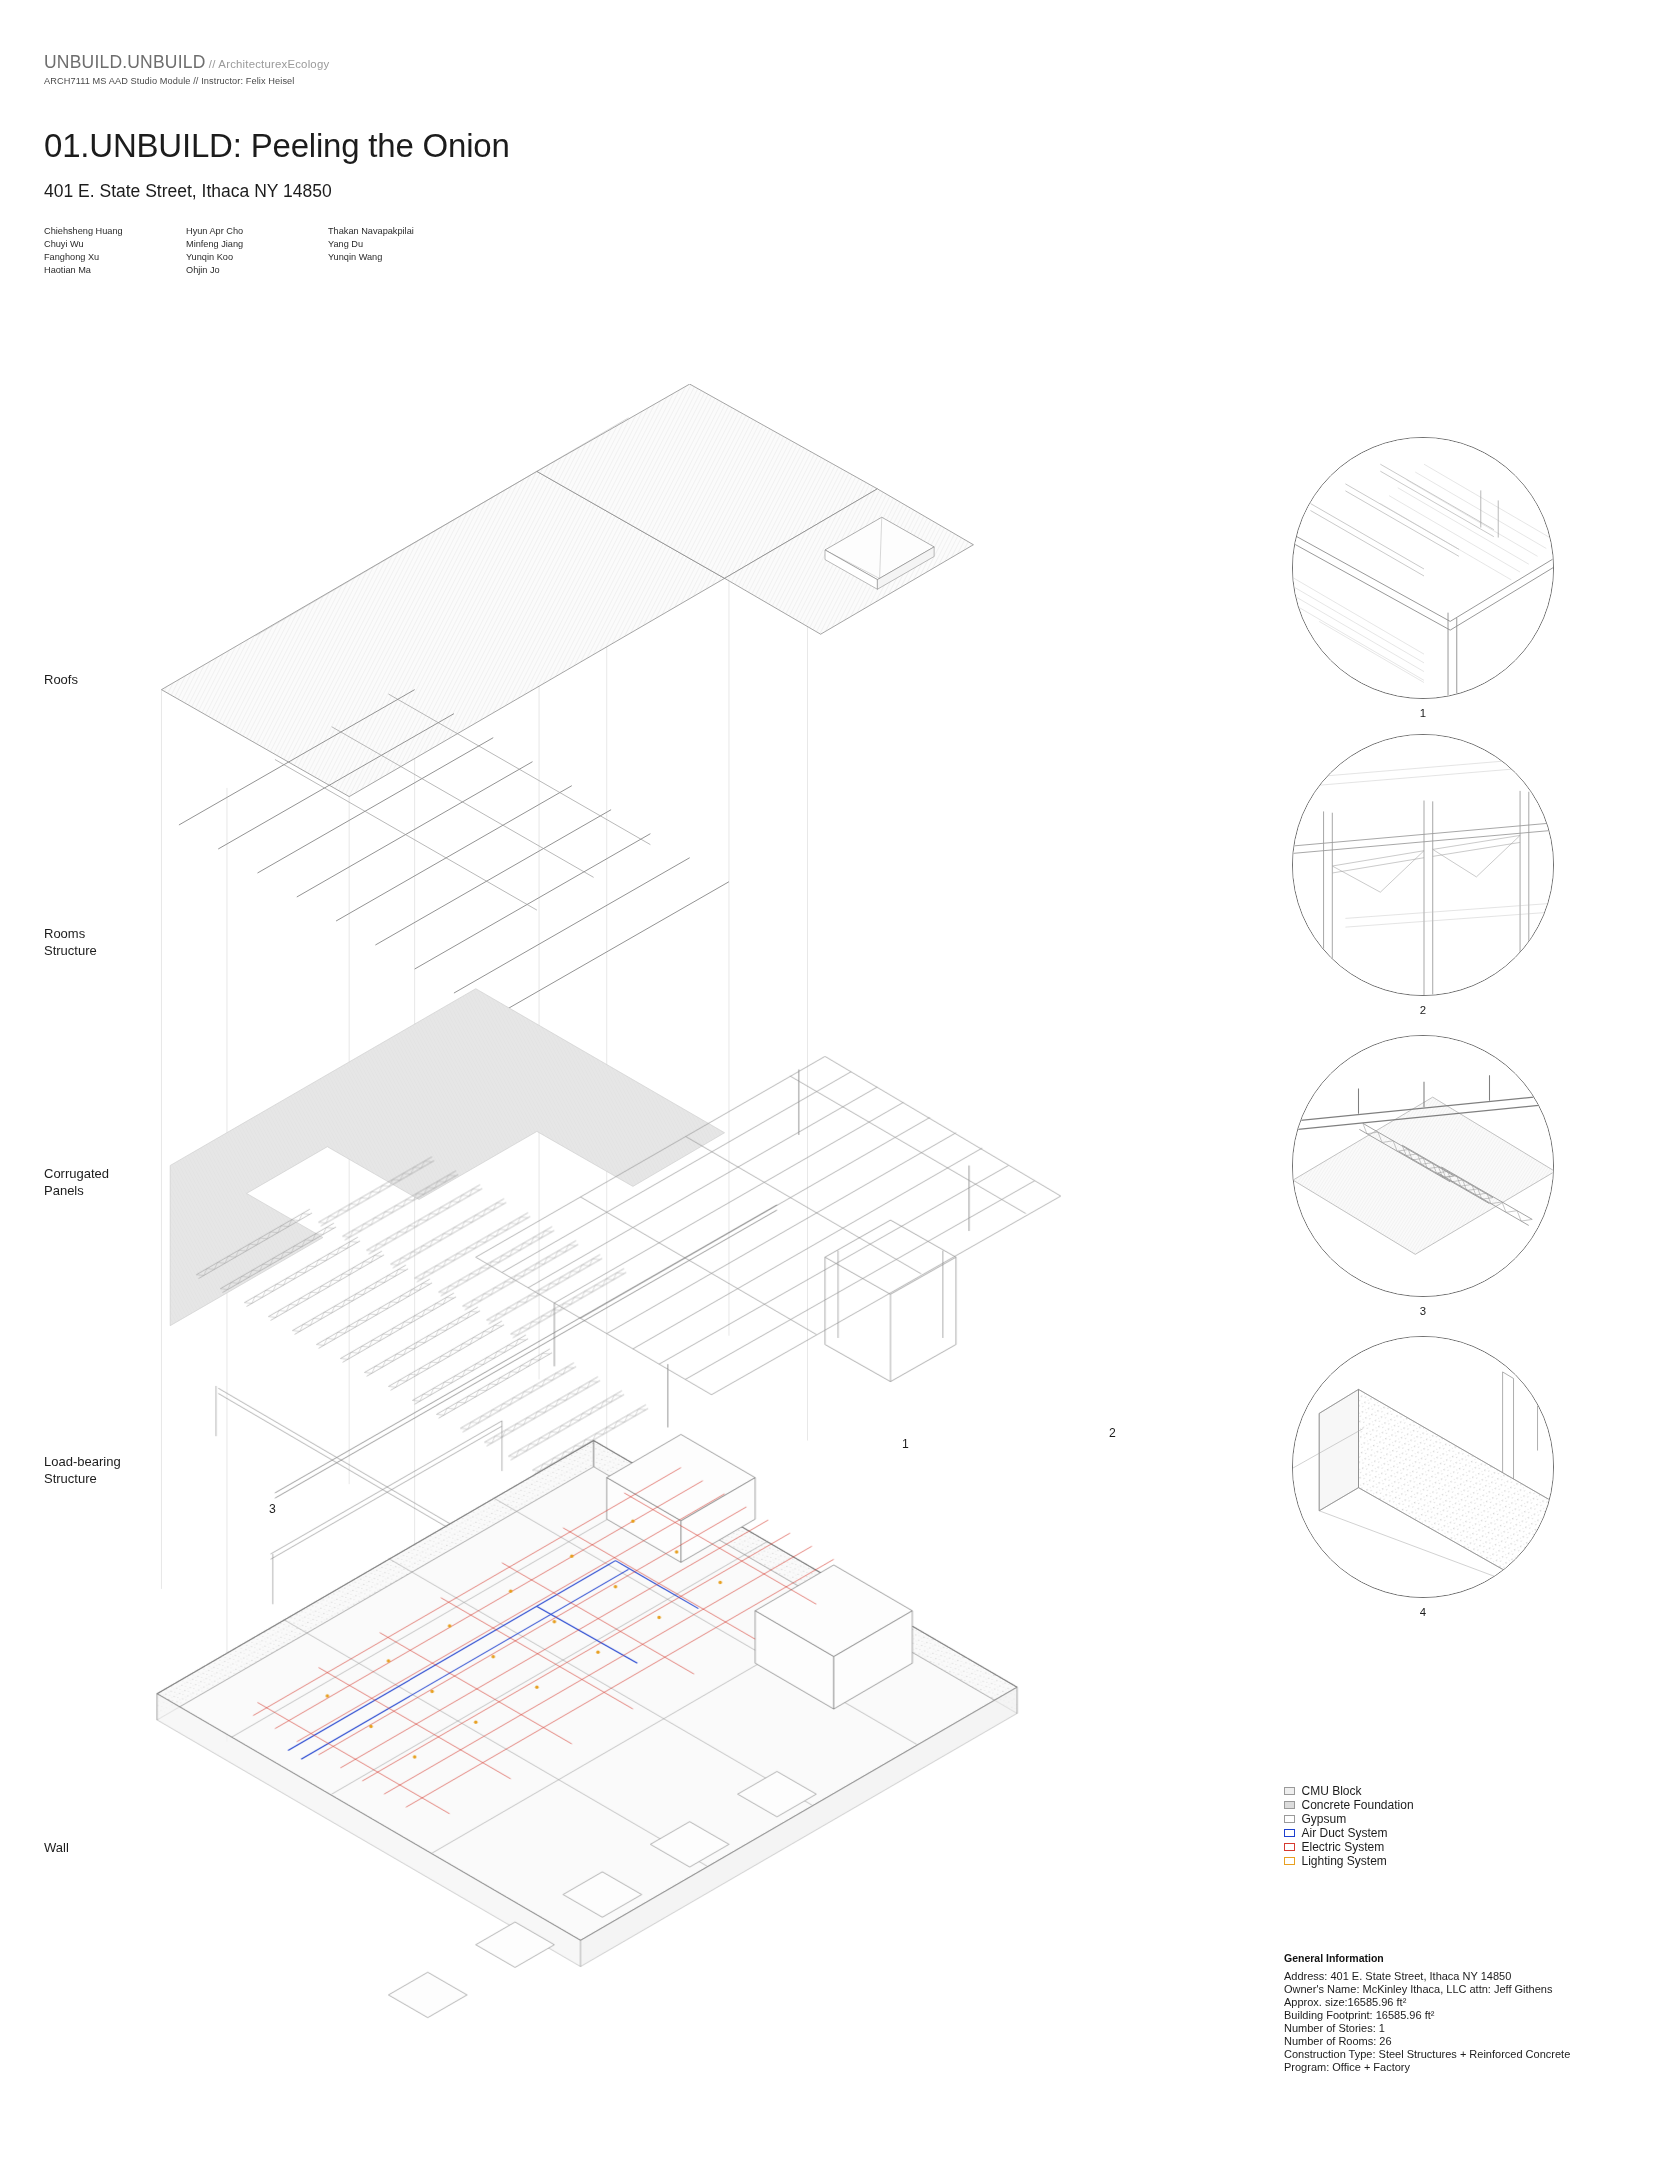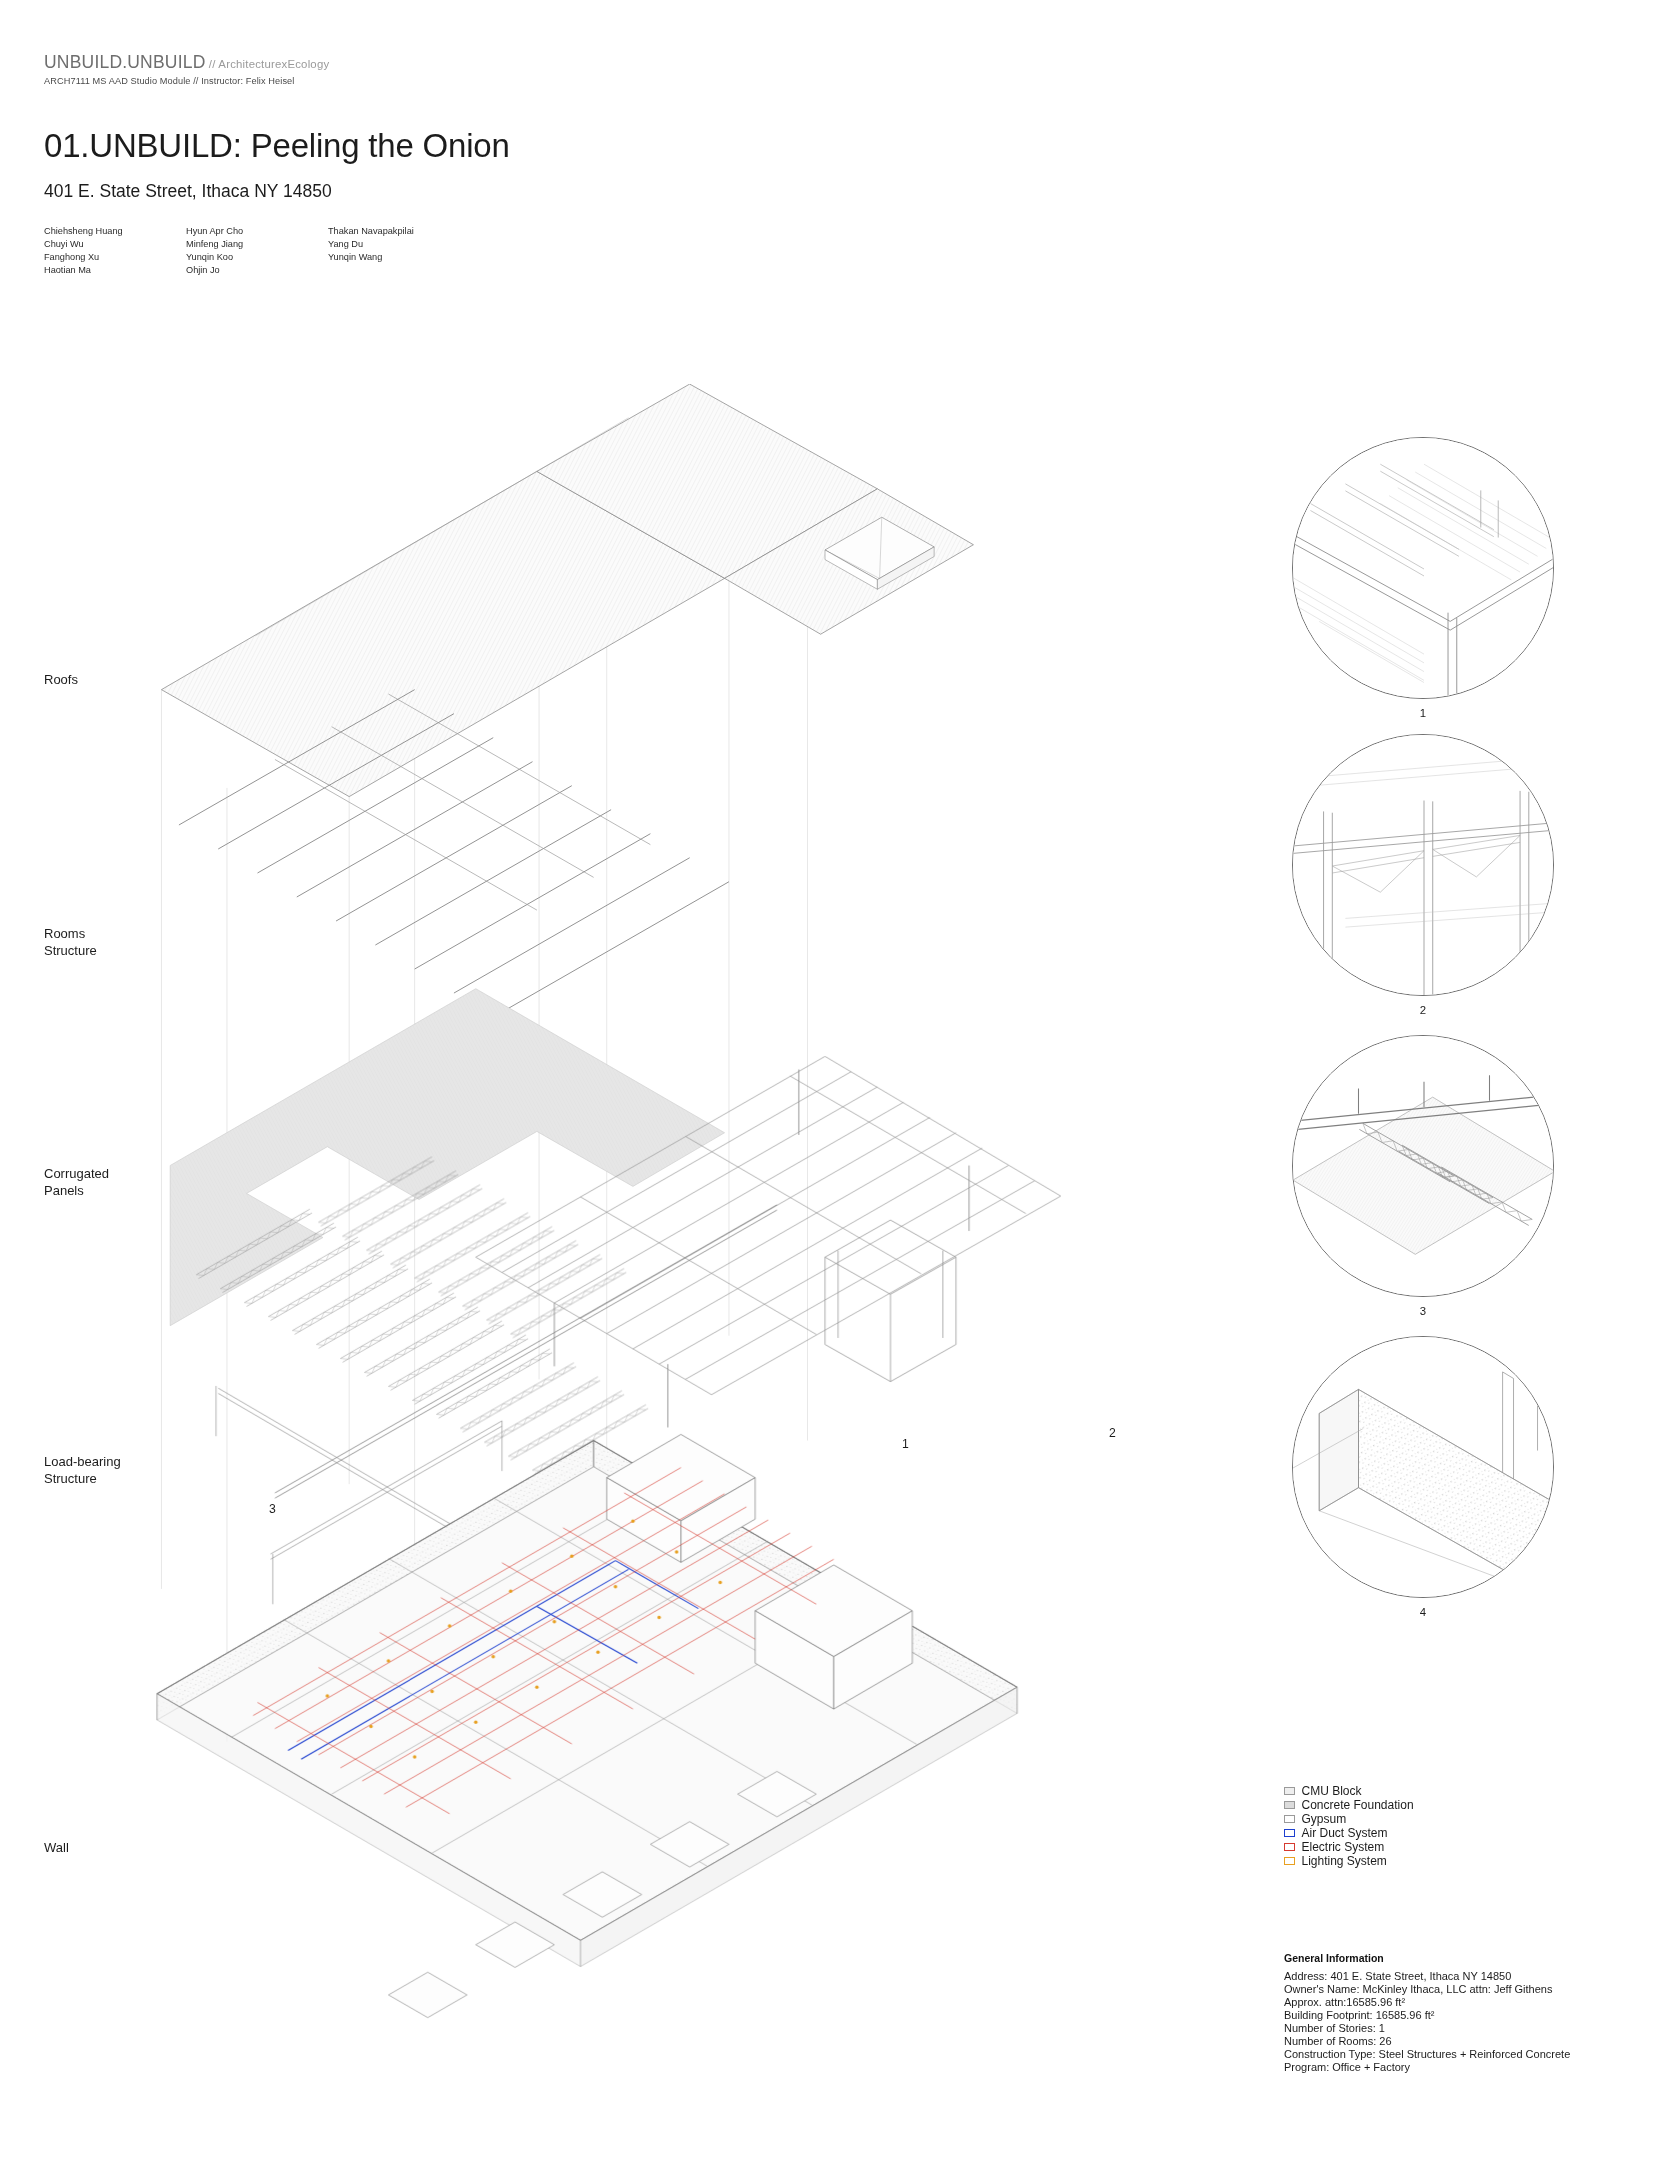--- a/index.html
+++ b/index.html
@@ -550,20 +550,20 @@
   <div class="row">
     <span class="sw" style="background:#ffffff;border-color:#e8a020"></span>
     <span class="lbl">Lighting System</span>
   </div>
 </div>
 
 <div class="geninfo">
   <h3>General Information</h3>
   <div class="line">Address: 401 E. State Street, Ithaca NY 14850</div>
   <div class="line">Owner's Name: McKinley Ithaca, LLC attn: Jeff Githens</div>
-  <div class="line">Approx. attn:16585.96 ft²</div>
+  <div class="line">Approx. size:16585.96 ft²</div>
   <div class="line">Building Footprint: 16585.96 ft²</div>
   <div class="line">Number of Stories: 1</div>
   <div class="line">Number of Rooms: 26</div>
   <div class="line">Construction Type: Steel Structures + Reinforced Concrete</div>
   <div class="line">Program: Office + Factory</div>
 </div>
 
 
 </body></html>

